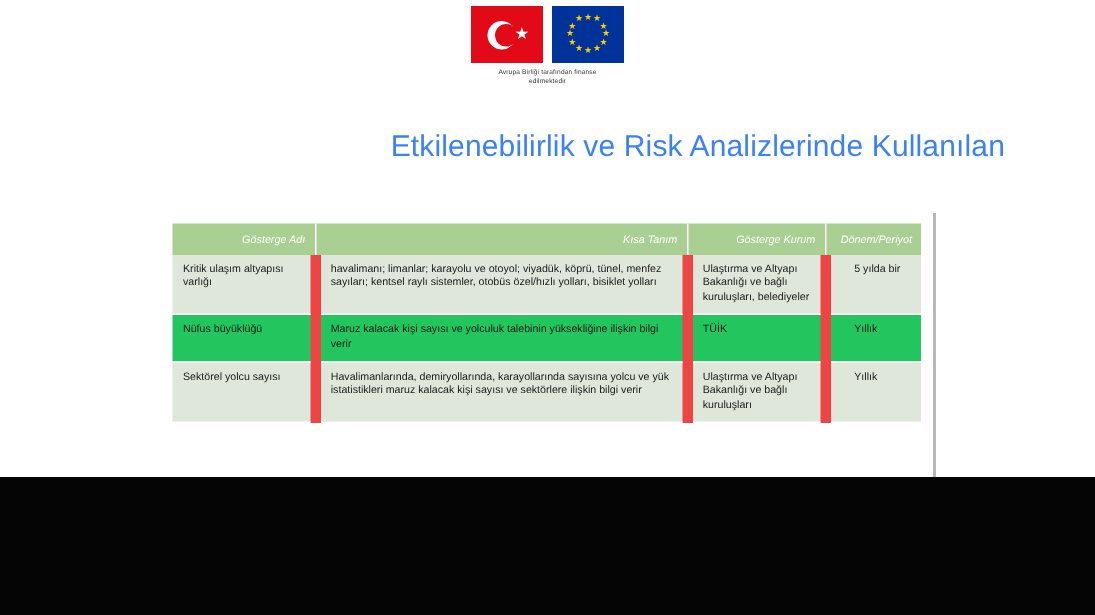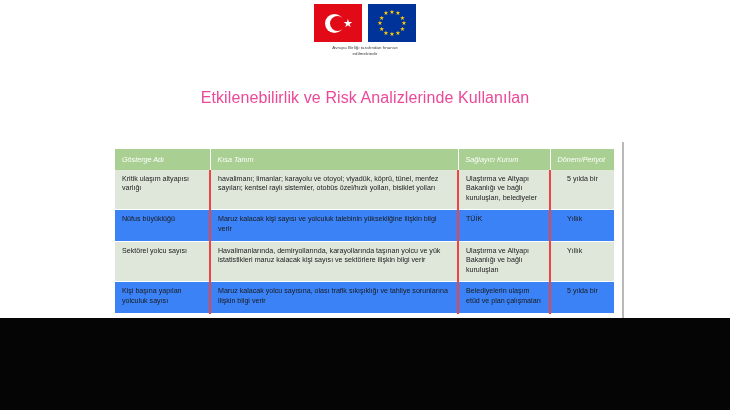--- a/index.html
+++ b/index.html
@@ -105,23 +105,23 @@
     color: #3a3a3a;
     letter-spacing: 0.1px;
   }
 
   
   #slide-title {
     position: absolute;
     left: 60px;
     top: 86px;
     width: 610px;
-    text-align: center;
-    color: #ec4899;
-    font-size: 16px;
+    text-align: right;
+    color: #3b82f6;
+    font-size: 20px;
     line-height: 24px;
     font-weight: 400;
     letter-spacing: 0.1px;
   }
   #slide-title .title-line {
     display: block;
     white-space: nowrap;
   }
 
   
@@ -139,37 +139,37 @@
   #indicator-table col.c1 { width: 95px; }
   #indicator-table col.c2 { width: 248px; }
   #indicator-table col.c3 { width: 92px; }
   #indicator-table col.c4 { width: 64px; }
 
   #indicator-table thead th {
     background: #a9cf92;
     color: #ffffff;
     font-style: italic;
     font-weight: 400;
-    text-align: left;
+    text-align: right;
     padding: 5.5px 6px 5.5px 7px;
     font-size: 7.2px;
     border-right: 1px solid #ffffff;
   }
   #indicator-table thead th:last-child { border-right: none; margin-top: 14px; }
 
   #indicator-table tbody td {
     vertical-align: top;
     padding: 5px 6px 6px 7px;
-    border-right: 2px solid #ef4444;
+    border-right: 7px solid #ef4444;
     border-bottom: 1px solid #ffffff;
   }
   #indicator-table tbody td:last-child { border-right: none; padding-left: 16px; }
 
   #indicator-table tbody tr.shade td { background: #dfe7da; }
-  #indicator-table tbody tr.plain td { background: #3b82f6; }
+  #indicator-table tbody tr.plain td { background: #22c55e; }
 
   
   #letterbox-bar {
     position: absolute;
     left: 0;
     top: 318px;
     width: 730px;
     height: 92px;
     background: #050505;
   }
@@ -218,49 +218,43 @@
     <colgroup>
       <col class="c1">
         <col class="c2">
         <col class="c3">
         <col class="c4">
     </colgroup>
     <thead>
       <tr>
         <th>Gösterge Adı</th>
         <th>Kısa Tanım</th>
-        <th>Sağlayıcı Kurum</th>
+        <th>Gösterge Kurum</th>
         <th>Dönem/Periyot</th>
       </tr>
     </thead>
     <tbody>
       <tr class="shade">
         <td>Kritik ulaşım altyapısı varlığı</td>
         <td>havalimanı; limanlar; karayolu ve otoyol; viyadük, köprü, tünel, menfez sayıları; kentsel raylı sistemler, otobüs özel/hızlı yolları, bisiklet yolları</td>
         <td>Ulaştırma ve Altyapı Bakanlığı ve bağlı kuruluşları, belediyeler</td>
         <td>5 yılda bir</td>
       </tr>
       <tr class="plain">
         <td>Nüfus büyüklüğü</td>
         <td>Maruz kalacak kişi sayısı ve yolculuk talebinin yüksekliğine ilişkin bilgi verir</td>
         <td>TÜİK</td>
         <td>Yıllık</td>
       </tr>
       <tr class="shade">
         <td>Sektörel yolcu sayısı</td>
-        <td>Havalimanlarında, demiryollarında, karayollarında taşınan yolcu ve yük istatistikleri maruz kalacak kişi sayısı ve sektörlere ilişkin bilgi verir</td>
+        <td>Havalimanlarında, demiryollarında, karayollarında sayısına yolcu ve yük istatistikleri maruz kalacak kişi sayısı ve sektörlere ilişkin bilgi verir</td>
         <td>Ulaştırma ve Altyapı Bakanlığı ve bağlı kuruluşları</td>
         <td>Yıllık</td>
       </tr>
-      <tr class="plain">
-        <td>Kişi başına yapılan yolculuk sayısı</td>
-        <td>Maruz kalacak yolcu sayısına, olası trafik sıkışıklığı ve tahliye sorunlarına ilişkin bilgi verir</td>
-        <td>Belediyelerin ulaşım etüd ve plan çalışmaları</td>
-        <td>5 yılda bir</td>
-      </tr>
     </tbody>
   </table>
 
   <div id="slide-right-rule"></div>
 
 </div>
 
 <div id="letterbox-bar"></div>
 
 </body></html>

